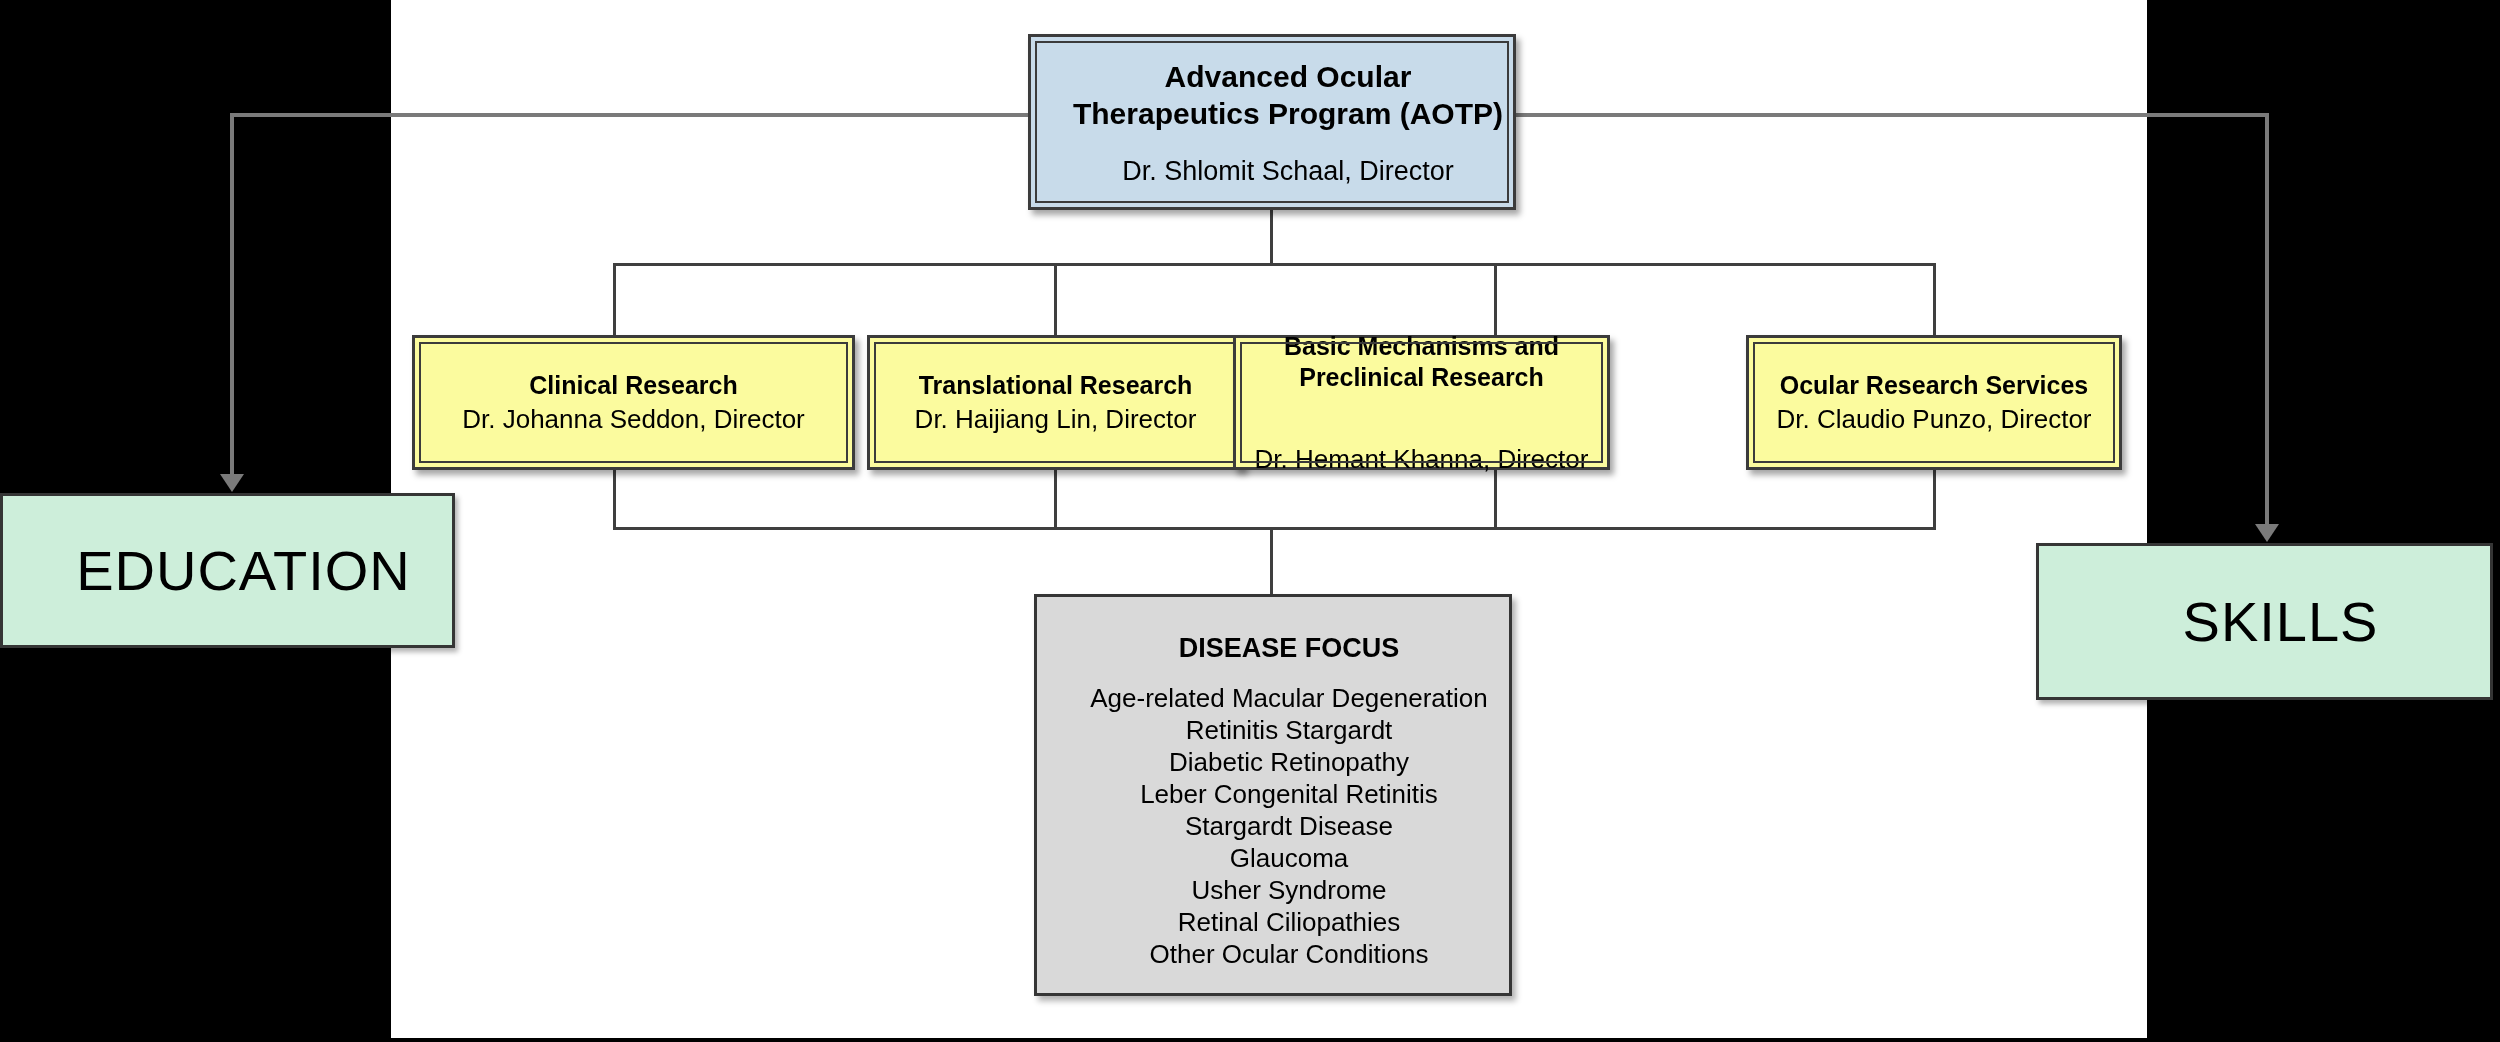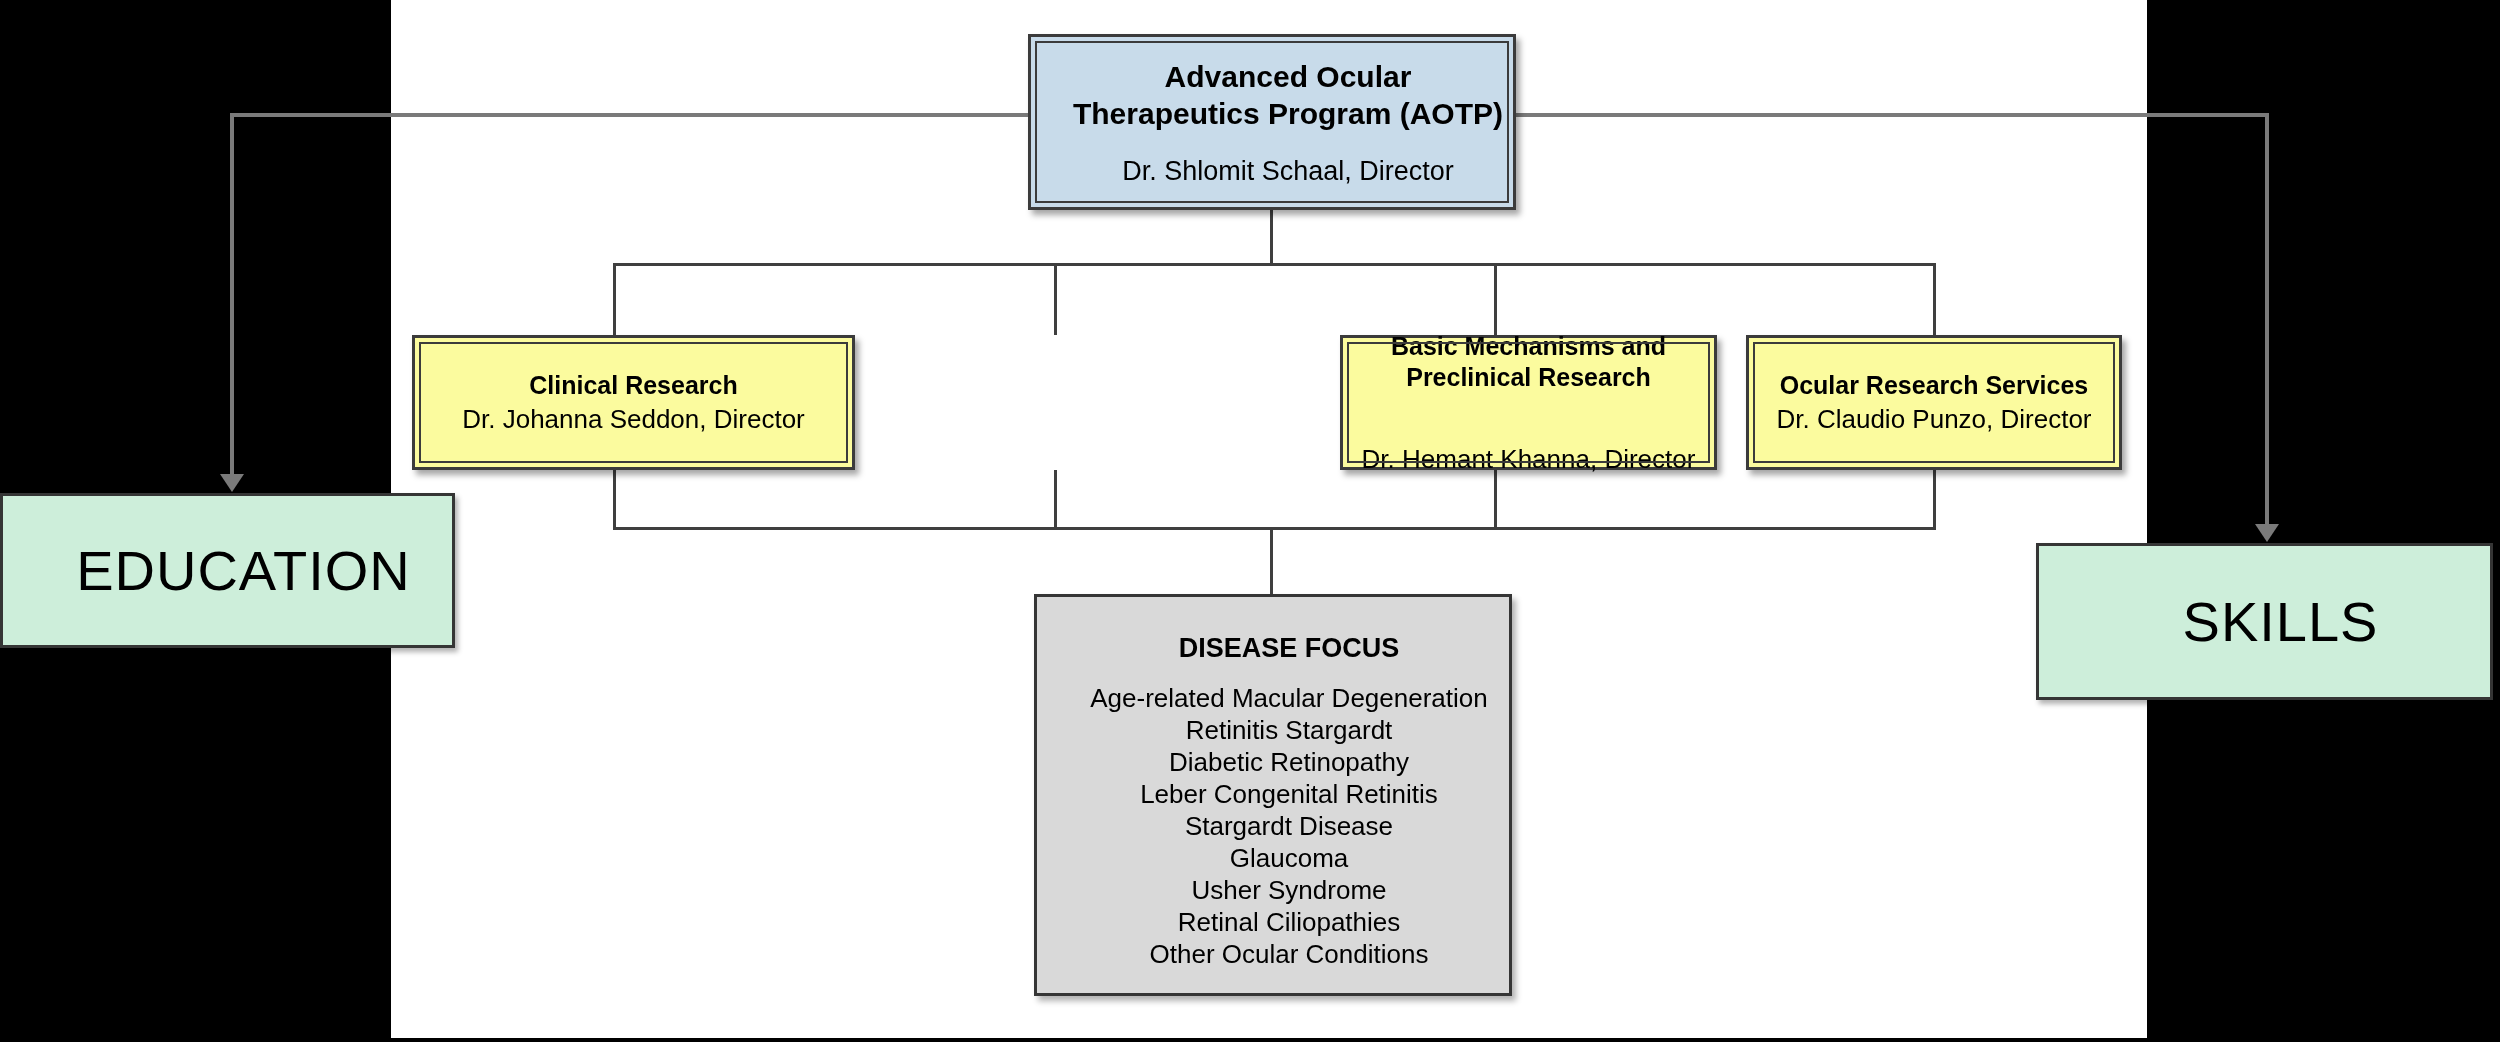--- a/index.html
+++ b/index.html
@@ -23,21 +23,21 @@
 
   .root-box{left:1028px;top:34px;width:488px;height:176px;background:#c8dbea;}
   .root-box .t{font-weight:bold;font-size:30px;line-height:37px;display:block;}
   .root-box .s{font-size:27px;margin-top:24px;display:block;}
 
   .dept{background:#fbfb9e;height:135px;top:335px;padding:0 18px;}
   .dept .t{font-weight:bold;font-size:25px;line-height:31px;display:block;}
   .dept .s{font-size:26px;line-height:32px;margin-top:2px;display:block;}
   .dept-1{left:412px;width:443px;}
   .dept-2{left:867px;width:377px;}
-  .dept-3{left:1340px;width:377px;gap:48px;}
+  .dept-3{left:1233px;width:377px;gap:48px;}
   .dept-4{left:1746px;width:376px;}
 
   .focus-box{left:1034px;top:594px;width:478px;height:402px;background:#d9d9d9;
              justify-content:flex-start;padding-top:36px;}
   .focus-box .t{font-weight:bold;font-size:27px;display:block;margin-bottom:18px;}
   .focus-box .item{font-size:26px;line-height:32px;display:block;}
 
   .side-box{background:#cdeeda;border:3px solid #353535;box-shadow:3px 4px 5px rgba(0,0,0,0.30);}
   .side-box .lbl{font-size:56px;letter-spacing:1px;}
   .edu-box{left:0;top:493px;width:455px;height:155px;}
@@ -75,20 +75,24 @@
   <div class="node dbl root-box">
     <span class="t">Advanced Ocular</span>
     <span class="t">Therapeutics Program (AOTP)</span>
     <span class="s">Dr. Shlomit Schaal, Director</span>
   </div>
 
   <div class="node dbl dept dept-1">
     <span class="t">Clinical Research</span>
     <span class="s">Dr. Johanna Seddon, Director</span>
   </div>
+  <div class="node dbl dept dept-2">
+    <span class="t">Translational Research</span>
+    <span class="s">Dr. Haijiang Lin, Director</span>
+  </div>
   <div class="node dbl dept dept-3">
     <span class="t">Basic Mechanisms and Preclinical Research</span>
     <span class="s">Dr. Hemant Khanna, Director</span>
   </div>
   <div class="node dbl dept dept-4">
     <span class="t">Ocular Research Services</span>
     <span class="s">Dr. Claudio Punzo, Director</span>
   </div>
 
   <div class="node sgl focus-box">

